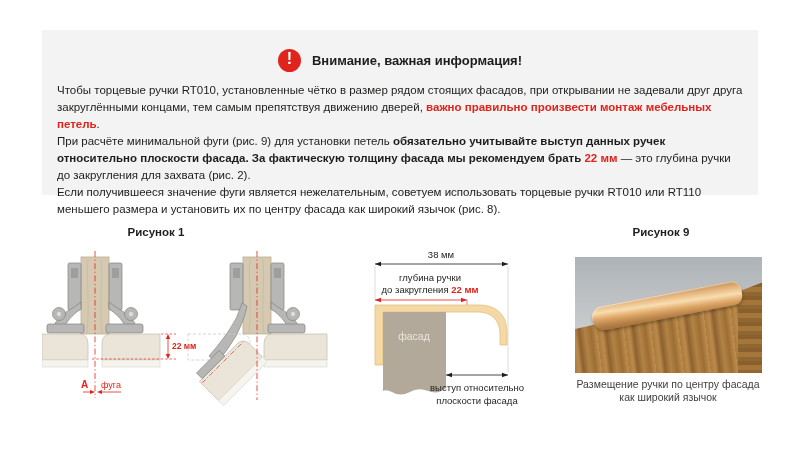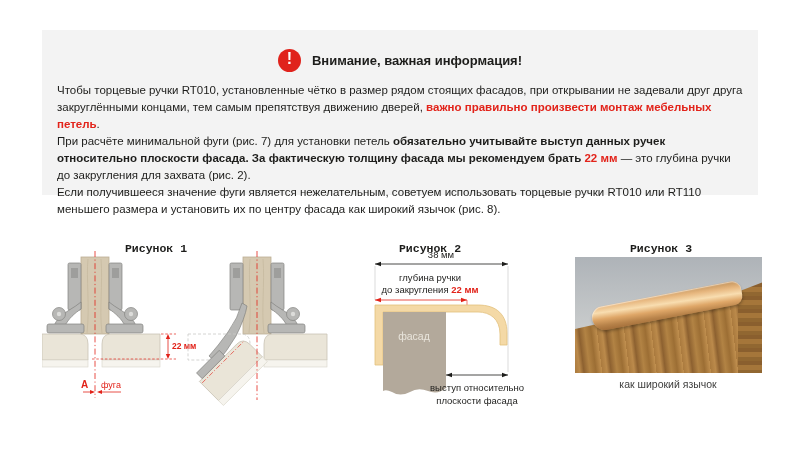--- a/index.html
+++ b/index.html
@@ -14,22 +14,22 @@
   .warn-icon { width:23px; height:23px; border-radius:50%; background:#e0231c; color:#ffffff;
                display:flex; align-items:center; justify-content:center;
                font-weight:bold; font-size:16px; line-height:1; padding-bottom:2px; }
   .warn-title { font-size:13px; font-weight:bold; color:#1d1d1b; }
 
   .body-text { position:absolute; left:57px; top:82px; width:688px;
                font-size:11.5px; line-height:17px; color:#1d1d1b; }
   .body-text .b { font-weight:bold;text-align:center; }
   .body-text .r { font-weight:bold; color:#e2231a; }
 
-  .fig-label { position:absolute; top:242px; font-size:11.5px; font-weight:bold;
-               color:#1d1d1b; text-align:center;font-family:Liberation Mono, monospace; }
+  .fig-label { position:absolute; top:226px; font-size:11.5px; font-weight:bold;
+               color:#1d1d1b; text-align:center; }
   .fig-label.f1 { left:42px;  width:228px; }
   .fig-label.f2 { left:360px; width:140px; }
   .fig-label.f3 { left:575px; width:172px; }
 
   svg text { font-family:"Liberation Sans", sans-serif; }
 
   .fig1-svg { position:absolute; left:42px;  top:248px; }
   .fig2-svg { position:absolute; left:360px; top:248px; }
 
   .photo { position:absolute; left:575px; top:257px; width:187px; height:116px; overflow:hidden;
@@ -55,27 +55,26 @@
 
   <div class="panel"></div>
 
   <div class="warn-row">
     <div class="warn-icon">!</div>
     <div class="warn-title">Внимание, важная информация!</div>
   </div>
 
   <div class="body-text">
     <div><span>Чтобы  торцевые ручки RT010, установленные чётко в размер рядом стоящих фасадов, при открывании не задевали друг друга закруглёнными концами, тем самым препятствуя движению дверей, </span><span class="r">важно правильно произвести монтаж мебельных петель</span><span>.</span></div>
-    <div><span>При расчёте минимальной фуги (рис. 7) для установки петель </span><span class="b">обязательно учитывайте выступ данных ручек относительно плоскости фасада. За фактическую толщину фасада мы рекомендуем брать </span><span class="r">22 мм</span><span> — это глубина ручки до закругления для захвата (рис. 2).</span></div>
+    <div><span>При расчёте минимальной фуги (рис. 9) для установки петель </span><span class="b">обязательно учитывайте выступ данных ручек относительно плоскости фасада. За фактическую толщину фасада мы рекомендуем брать </span><span class="r">22 мм</span><span> — это глубина ручки до закругления для захвата (рис. 2).</span></div>
     <div><span>Если получившееся значение фуги является нежелательным, советуем использовать торцевые ручки RT010 или RT110 меньшего размера и установить их по центру фасада как широкий язычок (рис. 8).</span></div>
   </div>
 
   <div class="fig-label f1">Рисунок 1</div>
-  <div class="fig-label f2">Рисунок 2</div>
-  <div class="fig-label f3">Рисунок 3</div>
+  <div class="fig-label f3">Рисунок 9</div>
 
   <svg class="fig1-svg" width="290" height="160" viewBox="0 0 290 160">
     <defs>
       <g id="hinge" fill="#b7b7b5" stroke="#82827f" stroke-width="0.7">
         <rect x="26" y="15" width="13" height="47" rx="1.5"></rect>
         <rect x="29" y="20" width="7" height="10" fill="#9e9e9c" stroke="none"></rect>
         <path d="M39 54 C32 60 24 63 18 69 C15 72 13 75 12 78 L23 78 C26 71 33 65 39 61 Z"></path>
         <circle cx="17" cy="66" r="6.5"></circle>
         <circle cx="17" cy="66" r="2.2" fill="#dcdcda" stroke="none"></circle>
         <rect x="5" y="76" width="37" height="9" rx="2"></rect>
@@ -151,16 +150,17 @@
     <text x="117" y="143" font-size="9.5" fill="#1d1d1b" text-anchor="middle">выступ относительно</text>
     <text x="117" y="156" font-size="9.5" fill="#1d1d1b" text-anchor="middle">плоскости фасада</text>
   </svg>
 
   <div class="photo">
     <div class="wood"></div>
     <div class="wood-edge"></div>
     <div class="handle3"></div>
   </div>
   <div class="caption3">
+    <div>Размещение ручки по центру фасада</div>
     <div>как широкий язычок</div>
   </div>
 
 </div>
 
 </body></html>

